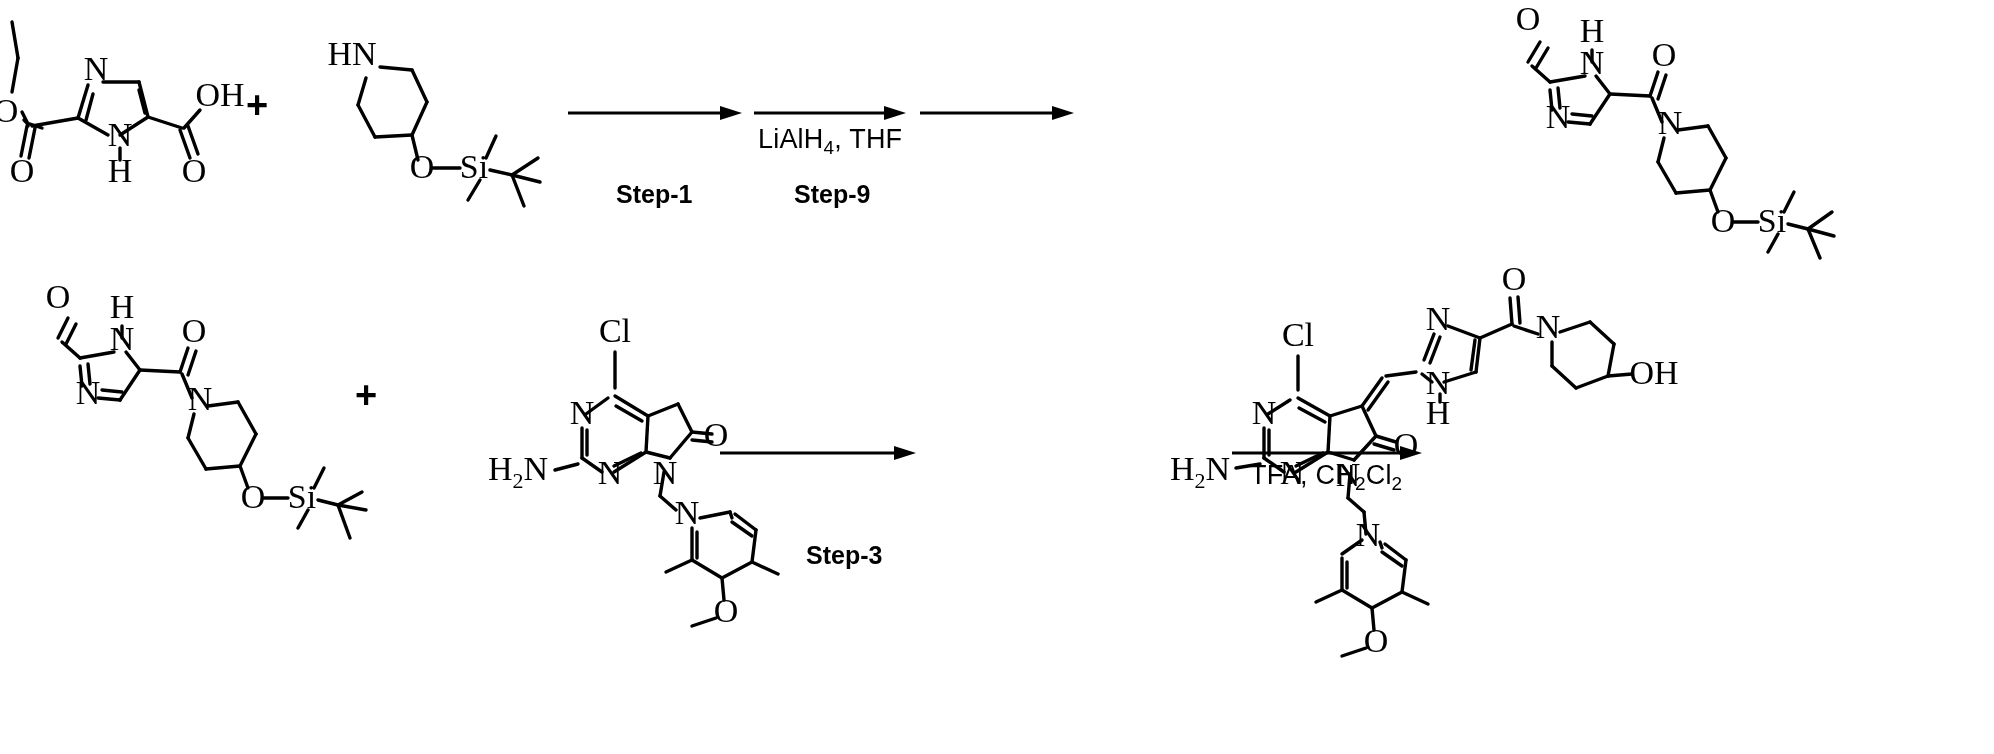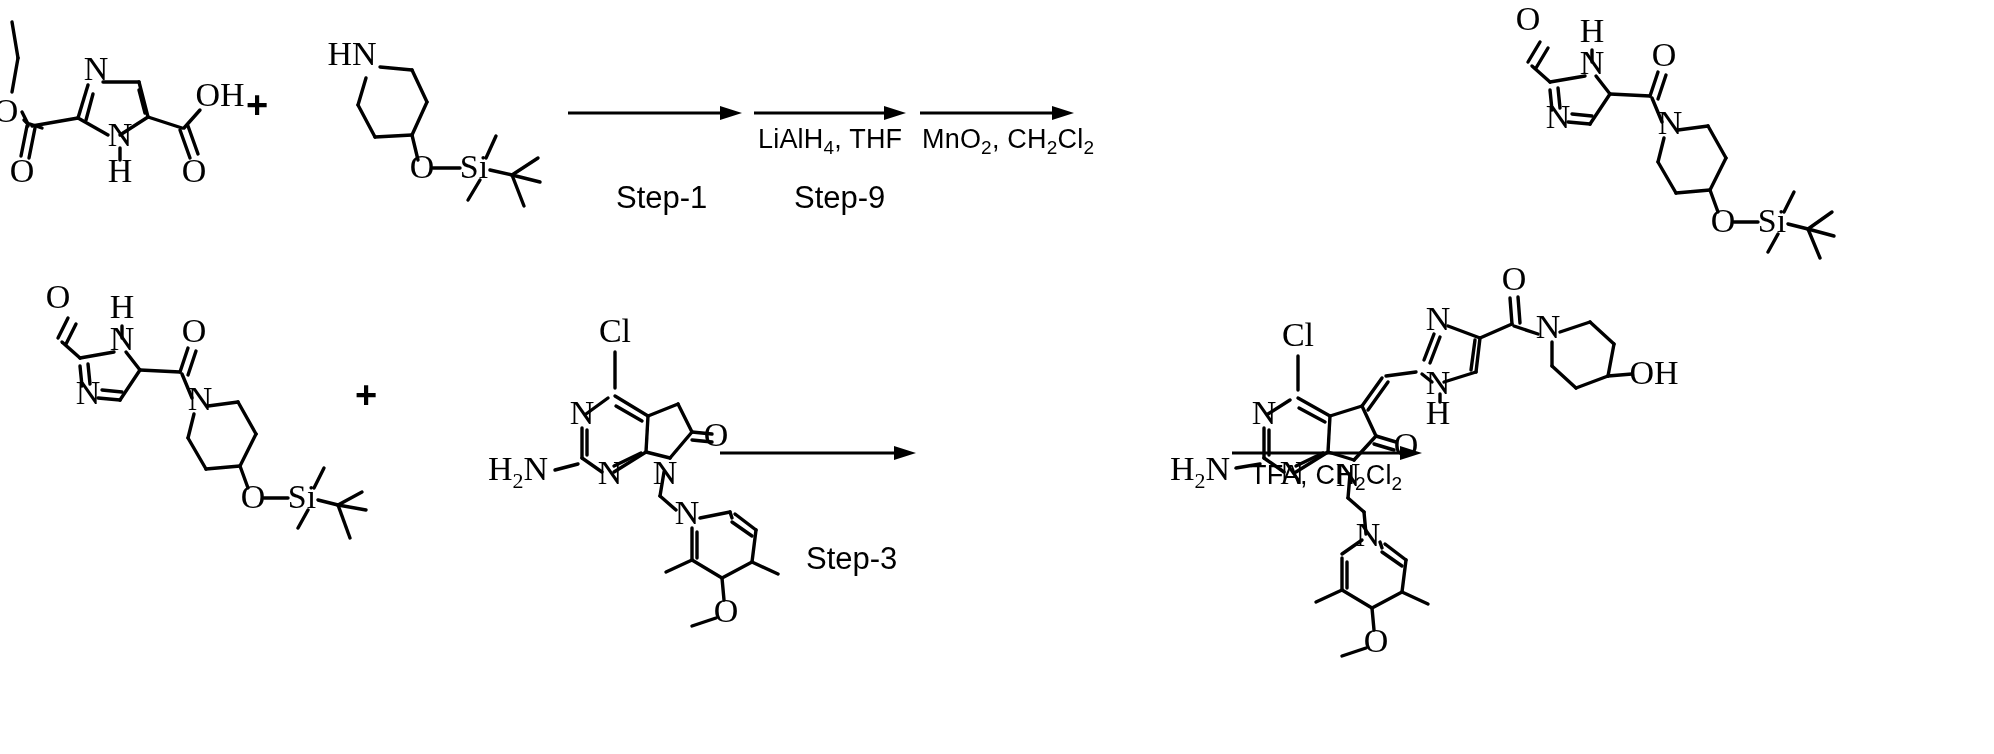--- a/index.html
+++ b/index.html
@@ -2,21 +2,21 @@
 <html><head>
 <meta charset="utf-8">
 <title>Reaction Scheme</title>
 <style>
   html,body{margin:0;padding:0;background:#ffffff;}
   body{font-family:"Liberation Serif", serif;}
   #scheme{position:relative;width:1994px;height:754px;background:#fff;overflow:hidden;}
   svg.struct{position:absolute;overflow:visible;}
   .lbl{position:absolute;font-family:"Liberation Sans", sans-serif;color:#000;white-space:nowrap;}
   .cond{font-size:27px;letter-spacing:0.2px;}
-  .step{font-size:31px;font-weight:normal;}
+  .step{font-size:25px;font-weight:bold;}
   .plus{position:absolute;font-family:"Liberation Sans", sans-serif;font-weight:bold;font-size:38px;color:#000;}
   text{font-family:"Liberation Serif", serif;fill:#000;}
   .atom{font-size:34px;}
   .atomsm{font-size:22px;}
   line,polyline,path{stroke:#000;fill:none;}
 </style>
 </head>
 <body>
 
 <div id="scheme">
@@ -112,23 +112,20 @@
     <span>LiAlH</span><sub style="font-size:19px;">4</sub><span>, THF</span>
   </div>
   <div class="lbl step" style="left:794px;top:180px;"><span>Step-9</span></div>
 
   <svg class="struct" style="left:918px;top:100px;" width="162" height="24">
     <g stroke-width="3" stroke-linecap="butt">
       <line x1="2" y1="13" x2="140" y2="13"></line>
       <polygon points="134,6 156,13 134,20" fill="#000" stroke="none"></polygon>
     </g>
   </svg>
-  <div class="lbl cond" style="left:922px;top:124px;">
-    <span>MnO</span><sub style="font-size:19px;">2</sub><span>, CH</span><sub style="font-size:19px;">2</sub><span>Cl</span><sub style="font-size:19px;">2</sub>
-  </div>
 
   <svg class="struct" style="left:1440px;top:0px;" width="420" height="240" viewBox="0 0 420 240">
     <g stroke-width="3.4" stroke-linecap="round">
 
       <line x1="88" y1="62" x2="100" y2="42"></line>
       <line x1="96" y1="68" x2="108" y2="48"></line>
 
       <line x1="92" y1="66" x2="110" y2="82"></line>
 
       <line x1="110" y1="82" x2="145" y2="76"></line>

